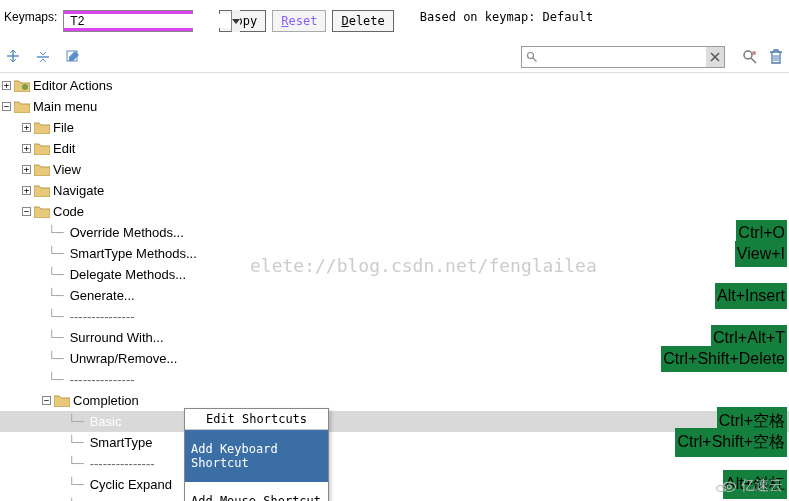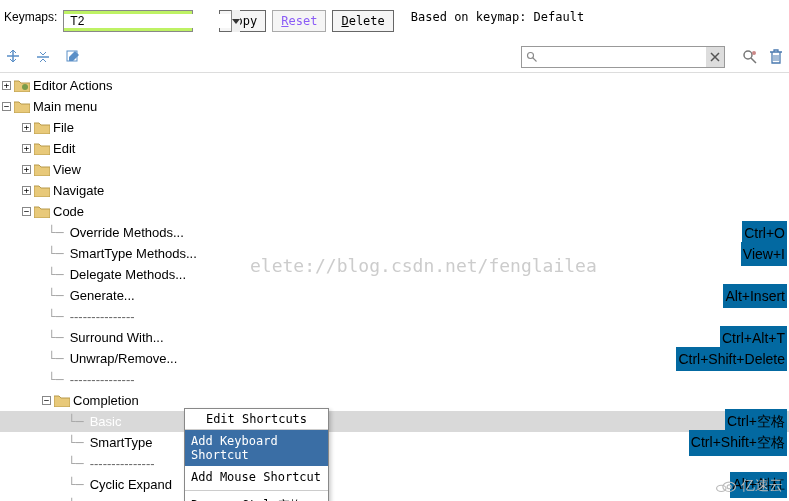--- a/index.html
+++ b/index.html
@@ -1,50 +1,50 @@
 <!DOCTYPE html>
 <html><head>
 <meta charset="utf-8">
 <style>
 *{box-sizing:border-box;margin:0;padding:0}
 body{font-family:Arial,sans-serif;font-size:13px;color:#000;background:#fff;width:789px;height:501px;overflow:hidden;position:relative}
 .topbar{display:flex;align-items:flex-start;padding:10px 4px;gap:6px}
 .lbl{font-size:12px}
-.sel-wrap{display:flex;align-items:center;border:1px solid #888;height:22px;width:130px;background:#bef264;position:relative}
+.sel-wrap{display:flex;align-items:center;border:1px solid #888;height:22px;width:130px;background:#d946ef;position:relative}
 .sel-wrap input{border:none;outline:none;padding:0 6px;font-size:12px;flex:1}
 .sel-btn{width:18px;height:22px;border:none;border-left:1px solid #888;background:#f0f0f0;display:flex;align-items:center;justify-content:center;cursor:pointer}
 .btn{height:22px;padding:0 8px;border:1px solid #666;background:#f5f5f5;font-family:monospace;font-size:12px;cursor:pointer}
 .btn u{text-decoration:underline}
 .btn.dis{color:#8b5cf6;border-color:#aaa}
-.based{font-family:monospace;font-size:12px;margin-left:11px}
+.based{font-family:monospace;font-size:12px;margin-left:20px}
 .toolbar2{display:flex;align-items:center;padding:4px 4px;gap:10px;border-bottom:1px solid #ddd}
 .tb-left{display:flex;gap:12px}
 .tb-icon{width:18px;height:18px;display:flex;align-items:center;justify-content:center;color:#5a8fc7;cursor:pointer}
 .spacer{flex:1}
 .search-wrap{display:flex;align-items:center;border:1px solid #999;height:22px;width:204px;background:#fff}
 .search-wrap .mag{width:20px;display:flex;align-items:center;justify-content:center;color:#888}
 .search-wrap input{border:none;outline:none;flex:1;font-size:12px}
 .search-wrap .clr{width:18px;background:#ddd;height:100%;display:flex;align-items:center;justify-content:center;color:#555;cursor:pointer}
 .right-icons{display:flex;gap:8px;margin-left:6px}
 .ri{width:18px;height:18px;display:flex;align-items:center;justify-content:center;cursor:pointer}
 .tree{padding:2px 0;position:relative}
 .row{display:flex;align-items:center;height:21px;position:relative;white-space:nowrap}
 .row .pad{display:inline-block}
 .exp{width:9px;height:9px;border:1px solid #888;display:inline-flex;align-items:center;justify-content:center;font-size:9px;line-height:1;margin-right:3px;background:#fff;cursor:pointer;font-family:monospace}
 .fold{width:16px;height:13px;display:inline-block;margin-right:3px}
 .fold svg{display:block}
 .gear{color:#6a9c3a}
 .row .txt{}
 .leaf-line{color:#aaa;font-family:monospace;margin-right:6px}
-.sc{position:absolute;right:2px;background:#0369a1;padding:4px 2px;font-size:14px}
+.sc{position:absolute;right:2px;background:#15803d;padding:4px 2px;font-size:16px}
 .row.sel-grey{background:#d9d9d9}
 .row.sel-grey .txt{color:#fff}
 .ctx{position:absolute;left:184px;top:408px;width:145px;background:#fff;border:1px solid #888;box-shadow:2px 2px 4px rgba(0,0,0,.2);font-family:monospace;font-size:12px;z-index:10}
 .ctx .ctx-title{text-align:center;padding:3px 0;border-bottom:1px solid #ccc}
-.ctx .ctx-item{padding:4px 6px;cursor:pointer}
+.ctx .ctx-item{padding:12px 6px;cursor:pointer}
 .ctx .ctx-item.hl{background:#3a6ea5;color:#fff}
 .ctx .ctx-sep{height:0;border-top:1px solid #ccc;margin:2px 0}
 .wm{position:absolute;left:250px;top:255px;color:#ccc;font-size:18px;font-family:monospace;pointer-events:none}
 .logo{position:absolute;right:6px;bottom:6px;color:#bbb;display:flex;align-items:center;gap:4px;font-size:14px}
 .sep-dashes{color:#666}
 </style>
 </head>
 <body>
 
 <div class="topbar">

